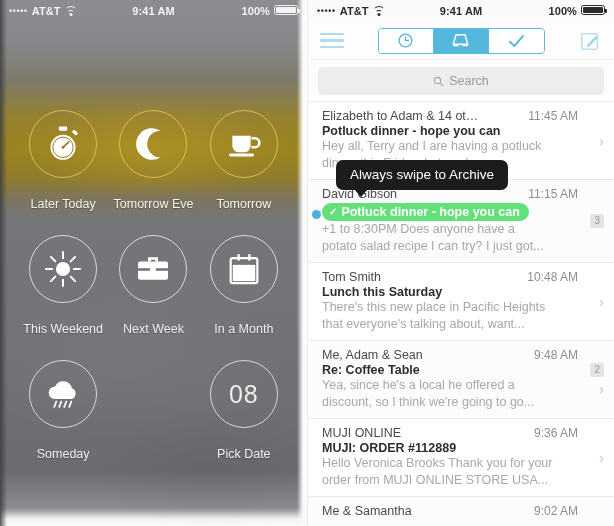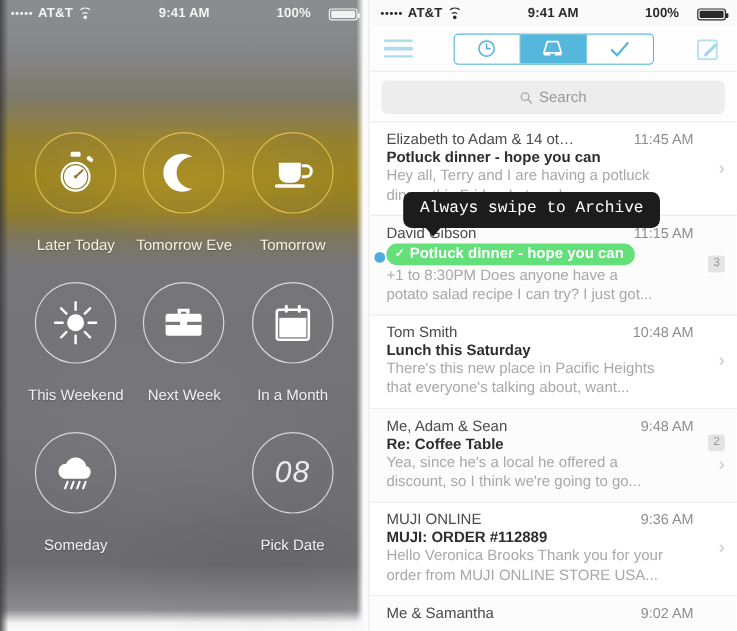--- a/index.html
+++ b/index.html
@@ -63,21 +63,21 @@
     height: 22px;
     display: flex; align-items: center;
     padding: 0 9px;
     font-size: 11px; font-weight: bold;
     letter-spacing: 0.1px;
   }
   .statusbar.light { color: #f3f3f3; }
   .statusbar.dark  { color: #2b2b2b; }
   .sb-left  { display: flex; align-items: center; gap: 4px; flex: 1; }
   .sb-mid   { flex: 0 0 auto; }
-  .sb-right { display: flex; align-items: flex-end; justify-content: flex-end; gap: 15px; flex: 1; }
+  .sb-right { display: flex; align-items: flex-start; justify-content: flex-end; gap: 4px; flex: 1; }
   .dots { letter-spacing: 0.6px; font-size: 9px; }
   .wifi-ico { display: inline-block; width: 12px; height: 10px; position: relative; }
   .wifi-ico i {
     position: absolute; left: 50%; bottom: 0; transform: translateX(-50%);
     border: 1.4px solid currentColor; border-bottom-color: transparent;
     border-left-color: transparent; border-right-color: transparent;
     border-radius: 50%;
   }
   .wifi-ico i:nth-child(1) { width: 12px; height: 12px; bottom: -2px; }
   .wifi-ico i:nth-child(2) { width: 7.5px; height: 7.5px; bottom: -1px; }
@@ -101,21 +101,20 @@
     display: grid;
     grid-template-columns: repeat(3, 1fr);
     row-gap: 24px;
   }
   .snooze-item { display: flex; flex-direction: column; align-items: center; }
   .snooze-circle {
     width: 68px; height: 68px; border-radius: 50%;
     border: 1.6px solid rgba(255,255,255,0.72);
     display: flex; align-items: center; justify-content: center;
     position: relative;
-    font-style: italic;
   }
   .snooze-item.gold .snooze-circle { border-color: rgba(227,192,74,0.95); }
   .snooze-label {
     margin-top: 19px;
     font-size: 12.5px; color: #f2f2f2;
     text-shadow: 0 1px 1px rgba(0,0,0,0.3);
     white-space: nowrap;
   }
   .snooze-item.gold .snooze-label { color: #f7f4e7; }
   .snooze-ico { width: 40px; height: 40px; display: block; }
@@ -219,21 +218,20 @@
   
   .tooltip {
     position: absolute;
     left: 28px; top: 160px;
     background: #1c1c1c; color: #ffffff;
     border-radius: 7px;
     padding: 7px 14px 8px;
     font-size: 13.5px;
     z-index: 20;
     white-space: nowrap;
-    font-family: Liberation Mono, monospace;
   }
   .tooltip::after {
     content: ""; position: absolute;
     left: 18px; bottom: -7px;
     border-left: 7px solid transparent;
     border-right: 7px solid transparent;
     border-top: 8px solid #1c1c1c;
   }
 </style>
 </head>

